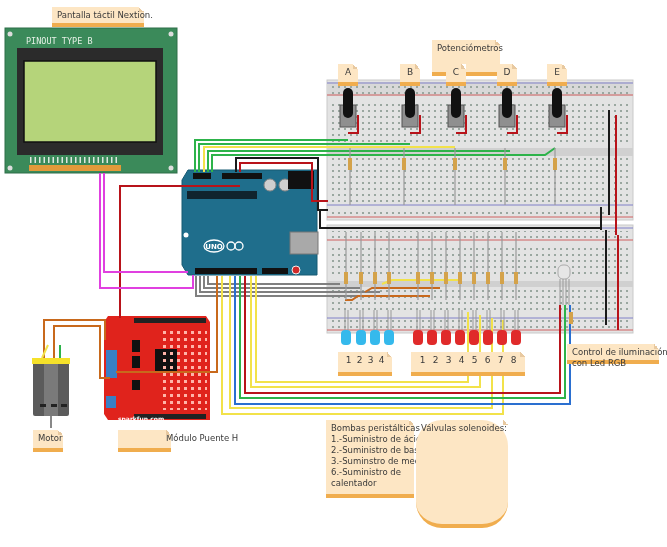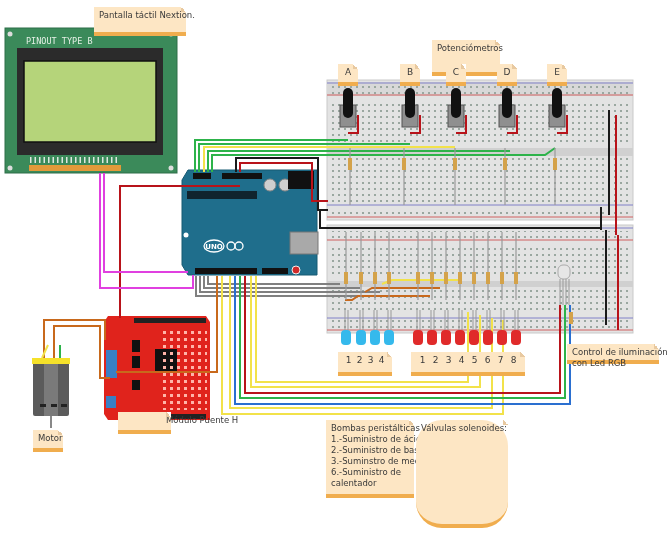--- a/index.html
+++ b/index.html
@@ -283,21 +283,21 @@
   <g>
     <rect x="558" y="265" width="12" height="14" rx="5" fill="#e6e6e6" stroke="#aaa"></rect>
     <line x1="560" y1="279" x2="560" y2="305" stroke="#999"></line>
     <line x1="563" y1="279" x2="563" y2="305" stroke="#999"></line>
     <line x1="566" y1="279" x2="566" y2="305" stroke="#999"></line>
     <line x1="569" y1="279" x2="569" y2="305" stroke="#999"></line>
     <rect x="569" y="312" width="4" height="12" fill="#d4a24a"></rect>
   </g>
 </svg>
 
-<div class="note" style="left:52px;top:7px;width:92px;height:29px;margin-left:42px;">
+<div class="note" style="left:52px;top:7px;width:92px;height:20px;">
   <span class="ln">Pantalla táctil Nextion.</span>
 </div>
 
 <div class="note" style="left:432px;top:40px;width:68px;height:36px;">
   <span class="ln">Potenciómetros</span>
 </div>
 
 <div id="pot-notes">
     <div class="note" style="left: 338px; top: 64px; width: 20px; height: 22px; text-align: center; font-size: 9px;">A</div>
     <div class="note" style="left: 400px; top: 64px; width: 20px; height: 22px; text-align: center; font-size: 9px;">B</div>
@@ -329,21 +329,21 @@
 
 <div class="note" style="left:567px;top:344px;width:92px;height:20px;">
   <span class="ln">Control de iluminación</span>
   <span class="ln">con Led RGB</span>
 </div>
 
 <div class="note" style="left:33px;top:430px;width:30px;height:22px;">
   <span class="ln">Motor</span>
 </div>
 
-<div class="note" style="left:118px;top:412px;width:52px;height:22px;padding-left:48px;">
+<div class="note" style="left:118px;top:430px;width:52px;height:22px;padding-left:48px;">
   <span class="ln">Módulo Puente H</span>
 </div>
 
 <div class="note" style="left:326px;top:420px;width:88px;height:78px;">
   <span class="ln">Bombas peristálticas</span>
   <div id="pumps-list">
       <span class="ln">1.-Suministro de ácido</span>
       <span class="ln">2.-Suministro de base</span>
       <span class="ln">3.-Suminstro de medio</span>
       <span class="ln">6.-Suministro  de</span>

